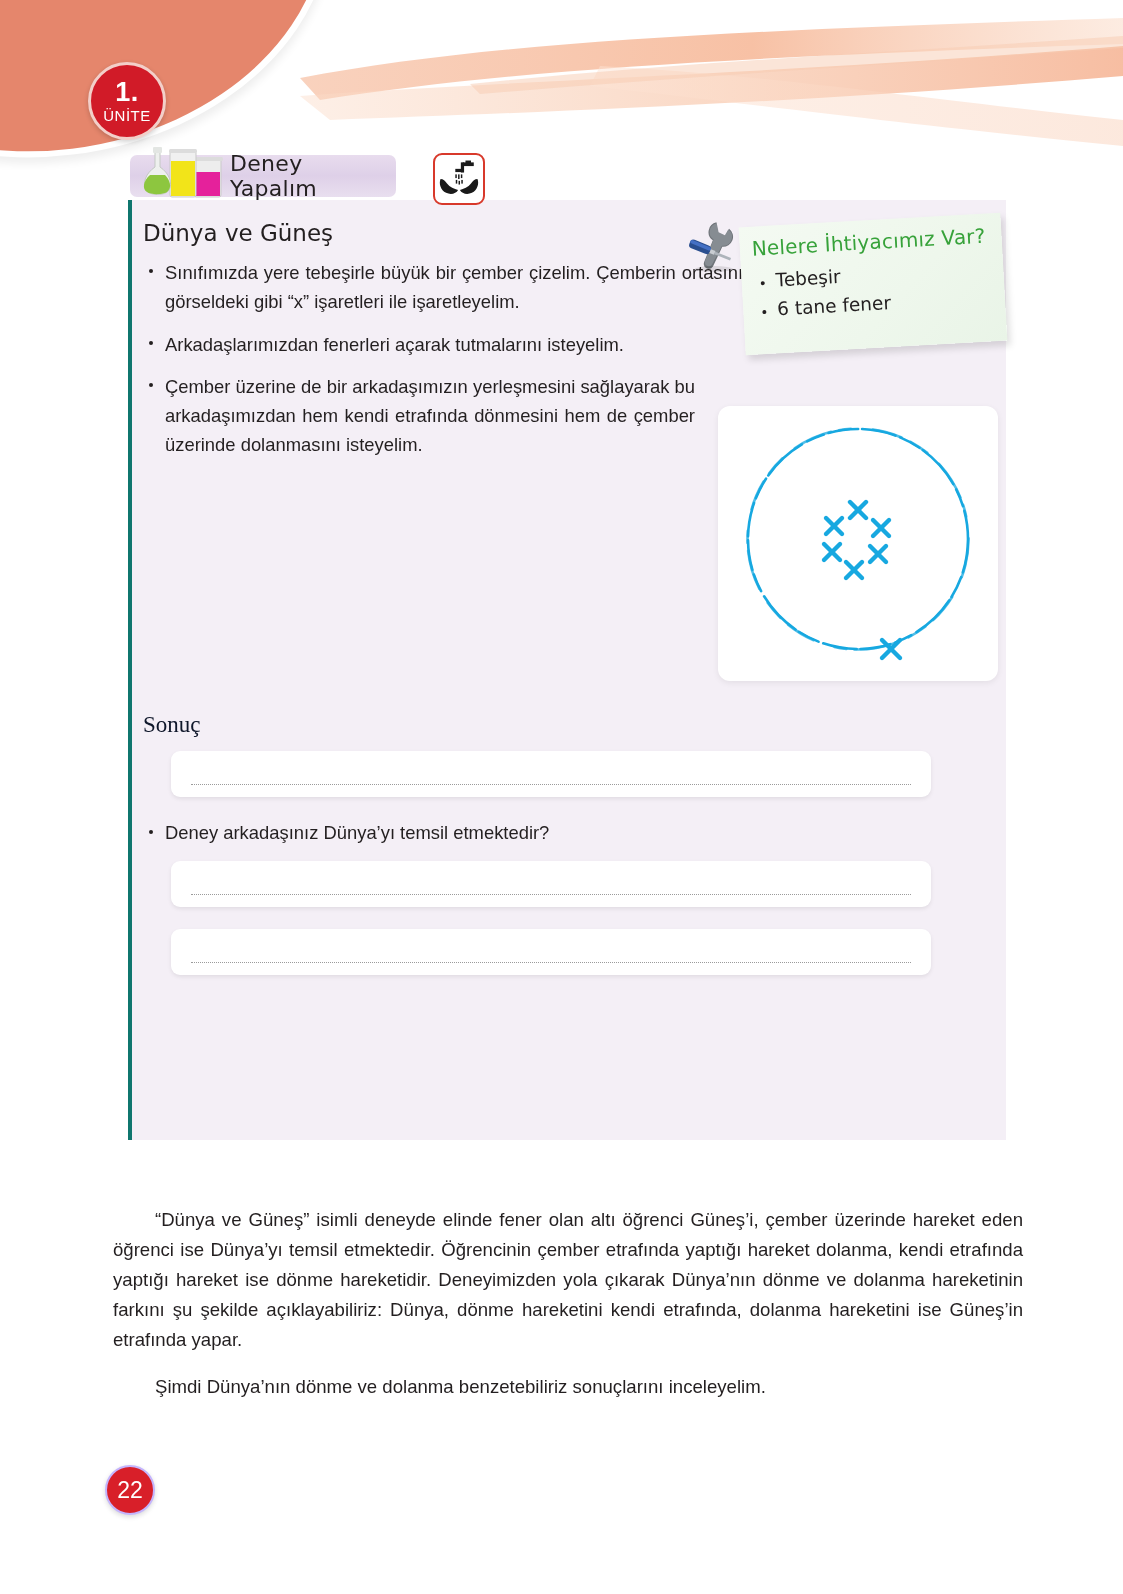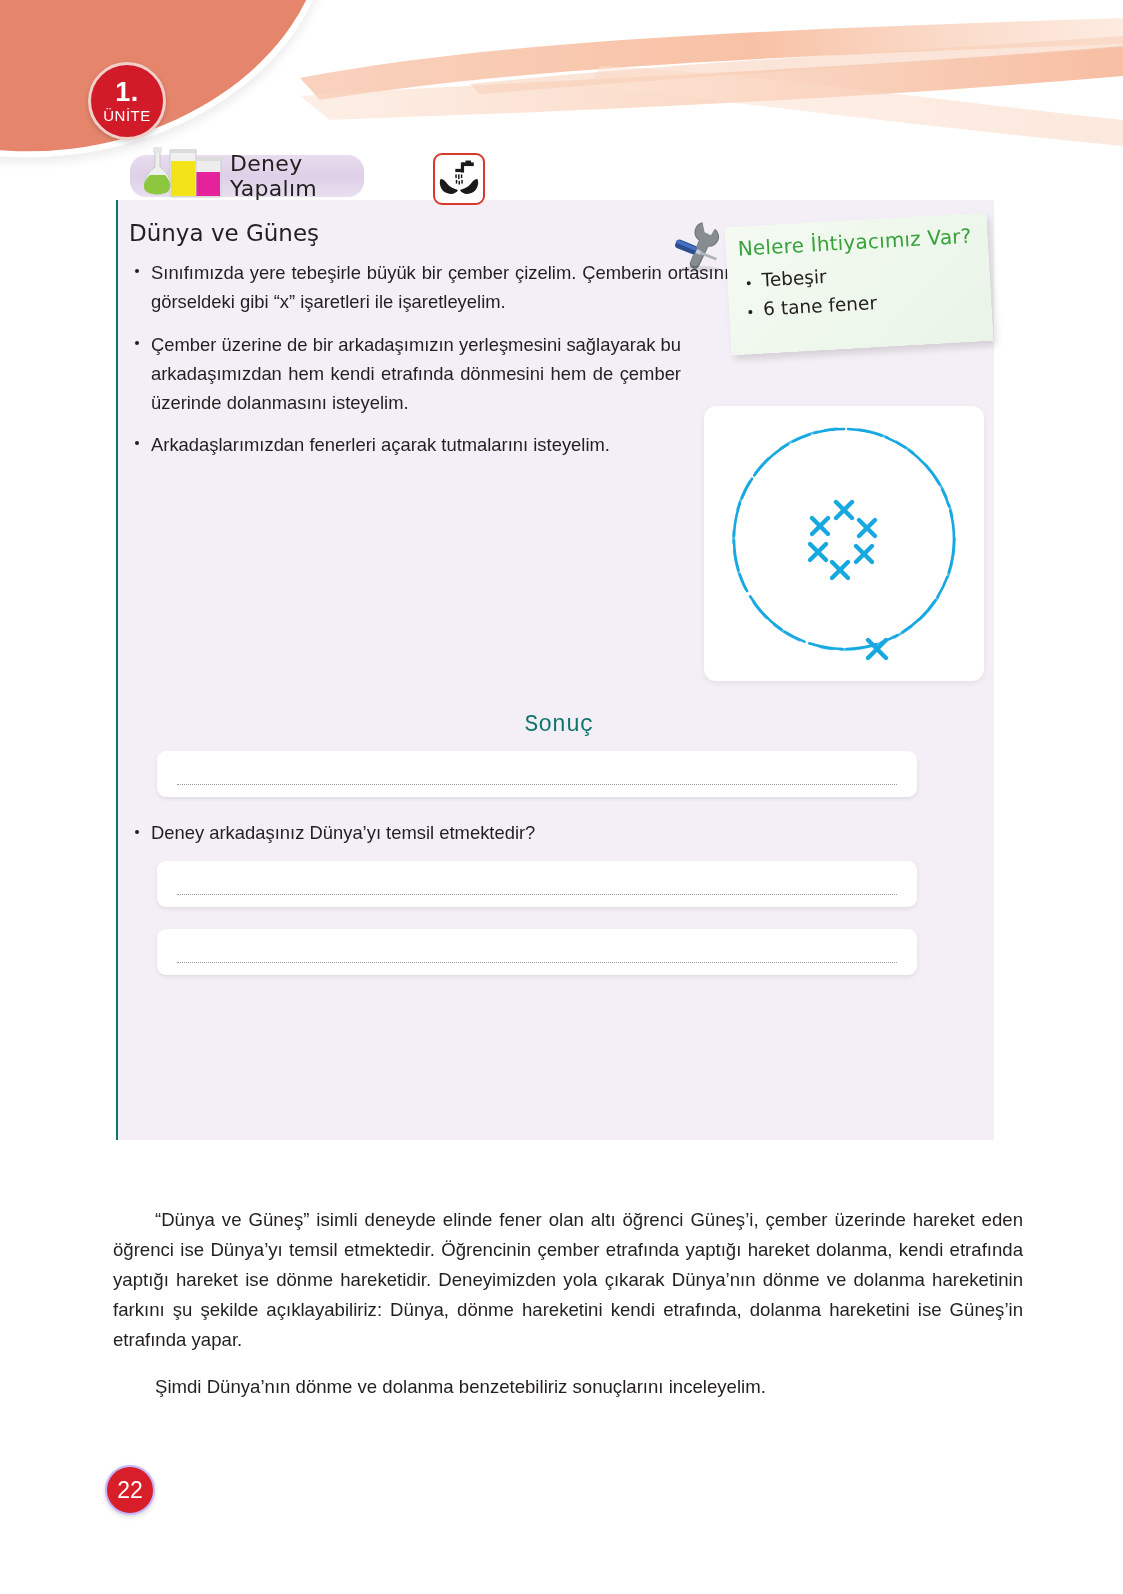--- a/index.html
+++ b/index.html
@@ -30,42 +30,42 @@
     background:#d11b28;border:3px solid #f3cfc9;
     box-sizing:border-box;color:#fff;text-align:center;
     display:flex;flex-direction:column;justify-content:center;align-items:center;
     line-height:1;box-shadow:0 2px 5px rgba(0,0,0,.18);z-index:6;
   }
   #unit-badge .u-num{font-size:27px;font-weight:bold;letter-spacing:.5px;}
   #unit-badge .u-word{font-size:15px;font-weight:normal;letter-spacing:.5px;margin-top:2px;}
 
   
   #exp-banner{
-    position:absolute;left:130px;top:155px;width:234px;height:42px;
-    border-radius:16px;
+    position:absolute;left:130px;top:155px;width:266px;height:42px;
+    border-radius:7px;
     background:linear-gradient(to bottom,#e8dcee 0%,#ded0e8 50%,#e9dfef 100%);
     display:flex;align-items:center;z-index:5;
   }
   #exp-banner .banner-title{
     font-size:22px;color:#231f20;margin-left:100px;letter-spacing:.3px;
     font-family:"DejaVu Sans", sans-serif;
   }
   .glassware{position:absolute;left:8px;top:-12px;width:96px;height:56px;}
 
   
   #safety-icon{
     position:absolute;left:433px;top:153px;width:52px;height:52px;
     border:2px solid #d8392b;border-radius:9px;background:#fff;z-index:5;
     box-sizing:border-box;
   }
 
   
   #exp-panel{
-    position:absolute;left:116px;top:200px;width:878px;height:940px;
-    background:#f4eff6;border-left:2px solid #0f766e;box-sizing:border-box;
+    position:absolute;left:128px;top:200px;width:878px;height:940px;
+    background:#f4eff6;border-left:4px solid #0f766e;box-sizing:border-box;
   }
 
   .panel-h{
     position:absolute;left:11px;top:20px;font-size:23px;color:#231f20;
     font-family:"DejaVu Sans", sans-serif;
   }
 
   
   ul.bullets{list-style:none;margin:0;padding:0;}
   ul.bullets li{
@@ -105,21 +105,21 @@
   #tools-icon{position:absolute;left:0px;top:4px;width:62px;height:58px;}
 
   
   #figure-card{
     position:absolute;left:586px;top:206px;width:280px;height:275px;
     background:#fff;border-radius:12px;box-shadow:0 2px 6px rgba(0,0,0,.07);
   }
 
   
   #sonuc{position:absolute;left:11px;top:512px;width:860px;}
-  #sonuc-h{font-size:23px;color:#0f766e;font-family:Liberation Mono, monospace;margin-bottom:13px;text-align:center;}
+  #sonuc-h{font-size:23px;color:#0f172a;font-family:Liberation Serif, serif;margin-bottom:13px;}
   .q-row{margin-bottom:4px;}
   .q-text{
     position:relative;padding-left:22px;font-size:18.4px;line-height:1.55;
     color:#231f20;
   }
   .q-text::before{
     content:"";position:absolute;left:6px;top:11px;
     width:4px;height:4px;border-radius:50%;background:#231f20;
   }
   .answer-box{
@@ -222,22 +222,22 @@
     <path d="M46,26 C48,31 46,38 40,41 C35,43.5 29,42 27,38 C31,37 36,35 39,31 C41,28 43,26 46,26 Z" fill="#1a1a1a"></path>
   </svg>
 </div>
 
 <div id="exp-panel">
 
   <div class="panel-h">Dünya ve Güneş</div>
 
   <ul class="bullets" id="steps">
     <li>Sınıfımızda yere tebeşirle büyük bir çember çizelim. Çemberin ortasını görseldeki gibi “x” işaretleri ile işaretleyelim.</li>
+    <li class="narrow">Arkadaşlarımızdan fenerleri açarak tutmalarını isteyelim.</li>
     <li class="narrow">Çember üzerine de bir arkadaşımızın yerleşmesini sağlayarak bu arkadaşımızdan hem kendi etrafında dönmesini hem de çember üzerinde dolanmasını isteyelim.</li>
-    <li class="narrow">Arkadaşlarımızdan fenerleri açarak tutmalarını isteyelim.</li>
   </ul>
 
   <div id="materials">
     <svg id="tools-icon" viewBox="0 0 62 58">
       <g transform="rotate(-18 31 29)">
 
         <path d="M40,6 a10,10 0 0 0 -9,16 L16,40 a5,5 0 0 0 7,7 L38,31 a10,10 0 0 0 12,-15 L44,22 L38,16 Z" fill="#6f7479"></path>
         <path d="M40,7 a9,9 0 0 0 -8,14.5 L17,39.5 a4,4 0 0 0 5.5,5.5 L38,30 a9,9 0 0 0 11,-13.5 L44,21 L39,16 Z" fill="#868c92"></path>
       </g>
       <g transform="rotate(22 31 29)">

